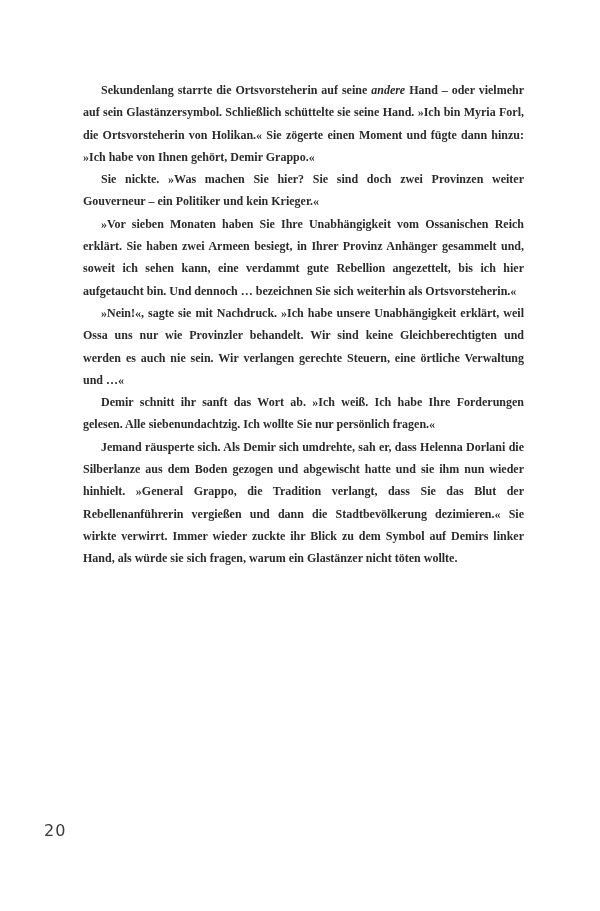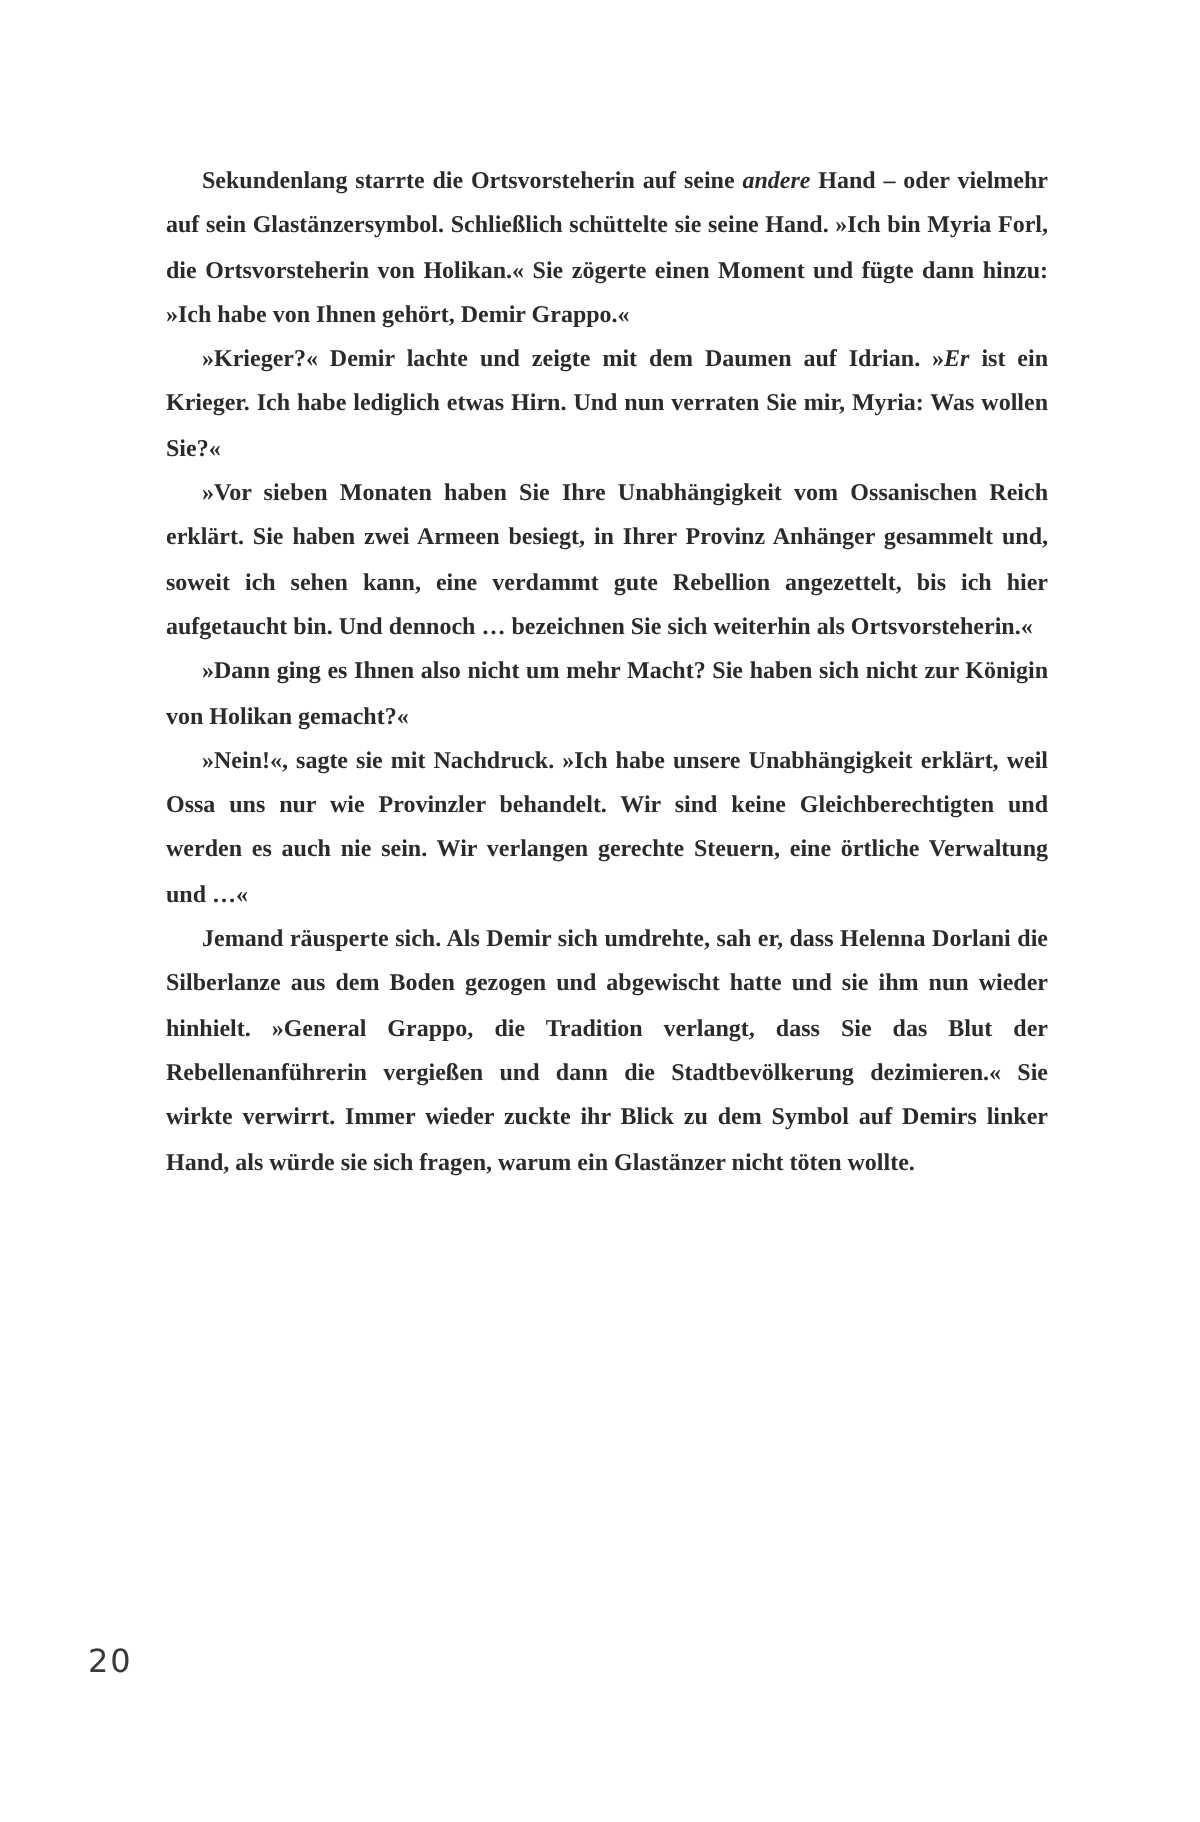--- a/index.html
+++ b/index.html
@@ -47,29 +47,29 @@
     }
   </style>
 </head>
 <body>
 
 <div class="page">
   <p>
     <span>Sekundenlang starrte die Ortsvorsteherin auf seine </span><em>andere</em><span> Hand – oder vielmehr auf sein Glastänzersymbol. Schließlich schüt­telte sie seine Hand. »Ich bin Myria Forl, die Ortsvorsteherin von Holikan.« Sie zögerte einen Moment und fügte dann hinzu: »Ich habe von Ihnen gehört, Demir Grappo.«</span>
   </p>
   <p>
-    <span>»Krieger?« Demir lachte und zeigte mit dem Daumen auf Idrian. »</span><em>Er</em><span> ist ein Krieger. Ich habe lediglich etwas Hirn. Und nun verraten Sie mir, Myria: Was wollen Sie?«</span>
+    <span>Sie nickte. »Was machen Sie hier? Sie sind doch zwei Provinzen weiter Gouverneur – ein Politiker und kein Krieger.«</span>
   </p>
   <p>
     <span>»Vor sieben Monaten haben Sie Ihre Unabhängigkeit vom Os­sanischen Reich erklärt. Sie haben zwei Armeen besiegt, in Ihrer Provinz Anhänger gesammelt und, soweit ich sehen kann, eine verdammt gute Rebellion angezettelt, bis ich hier aufgetaucht bin. Und dennoch … bezeichnen Sie sich weiterhin als Ortsvorsteherin.«</span>
   </p>
   <p>
-    <span>»Dann ging es Ihnen also nicht um mehr Macht? Sie haben sich nicht zur Königin von Holikan gemacht?«</span>
+    <span>»Nein!«, sagte sie mit Nachdruck. »Ich habe unsere Unabhängig­keit erklärt, weil Ossa uns nur wie Provinzler behandelt. Wir sind keine Gleichberechtigten und werden es auch nie sein. Wir verlan­gen gerechte Steuern, eine örtliche Verwaltung und …«</span>
   </p>
   <p>
-    <span>»Nein!«, sagte sie mit Nachdruck. »Ich habe unsere Unabhängig­keit erklärt, weil Ossa uns nur wie Provinzler behandelt. Wir sind keine Gleichberechtigten und werden es auch nie sein. Wir verlan­gen gerechte Steuern, eine örtliche Verwaltung und …«</span>
+    <span>Demir schnitt ihr sanft das Wort ab. »Ich weiß. Ich habe Ihre Forderungen gelesen. Alle siebenundachtzig. Ich wollte Sie nur persönlich fragen.«</span>
   </p>
   <p>
     <span>Jemand räusperte sich. Als Demir sich umdrehte, sah er, dass He­lenna Dorlani die Silberlanze aus dem Boden gezogen und abgewischt hatte und sie ihm nun wieder hinhielt. »General Grappo, die Tradi­tion verlangt, dass Sie das Blut der Rebellenanführerin vergießen und dann die Stadtbevölkerung dezimieren.« Sie wirkte verwirrt. Immer wieder zuckte ihr Blick zu dem Symbol auf Demirs linker Hand, als würde sie sich fragen, warum ein Glastänzer nicht töten wollte.</span>
   </p>
 </div>
 
 <div class="page-number">20</div>
 
 </body></html>

